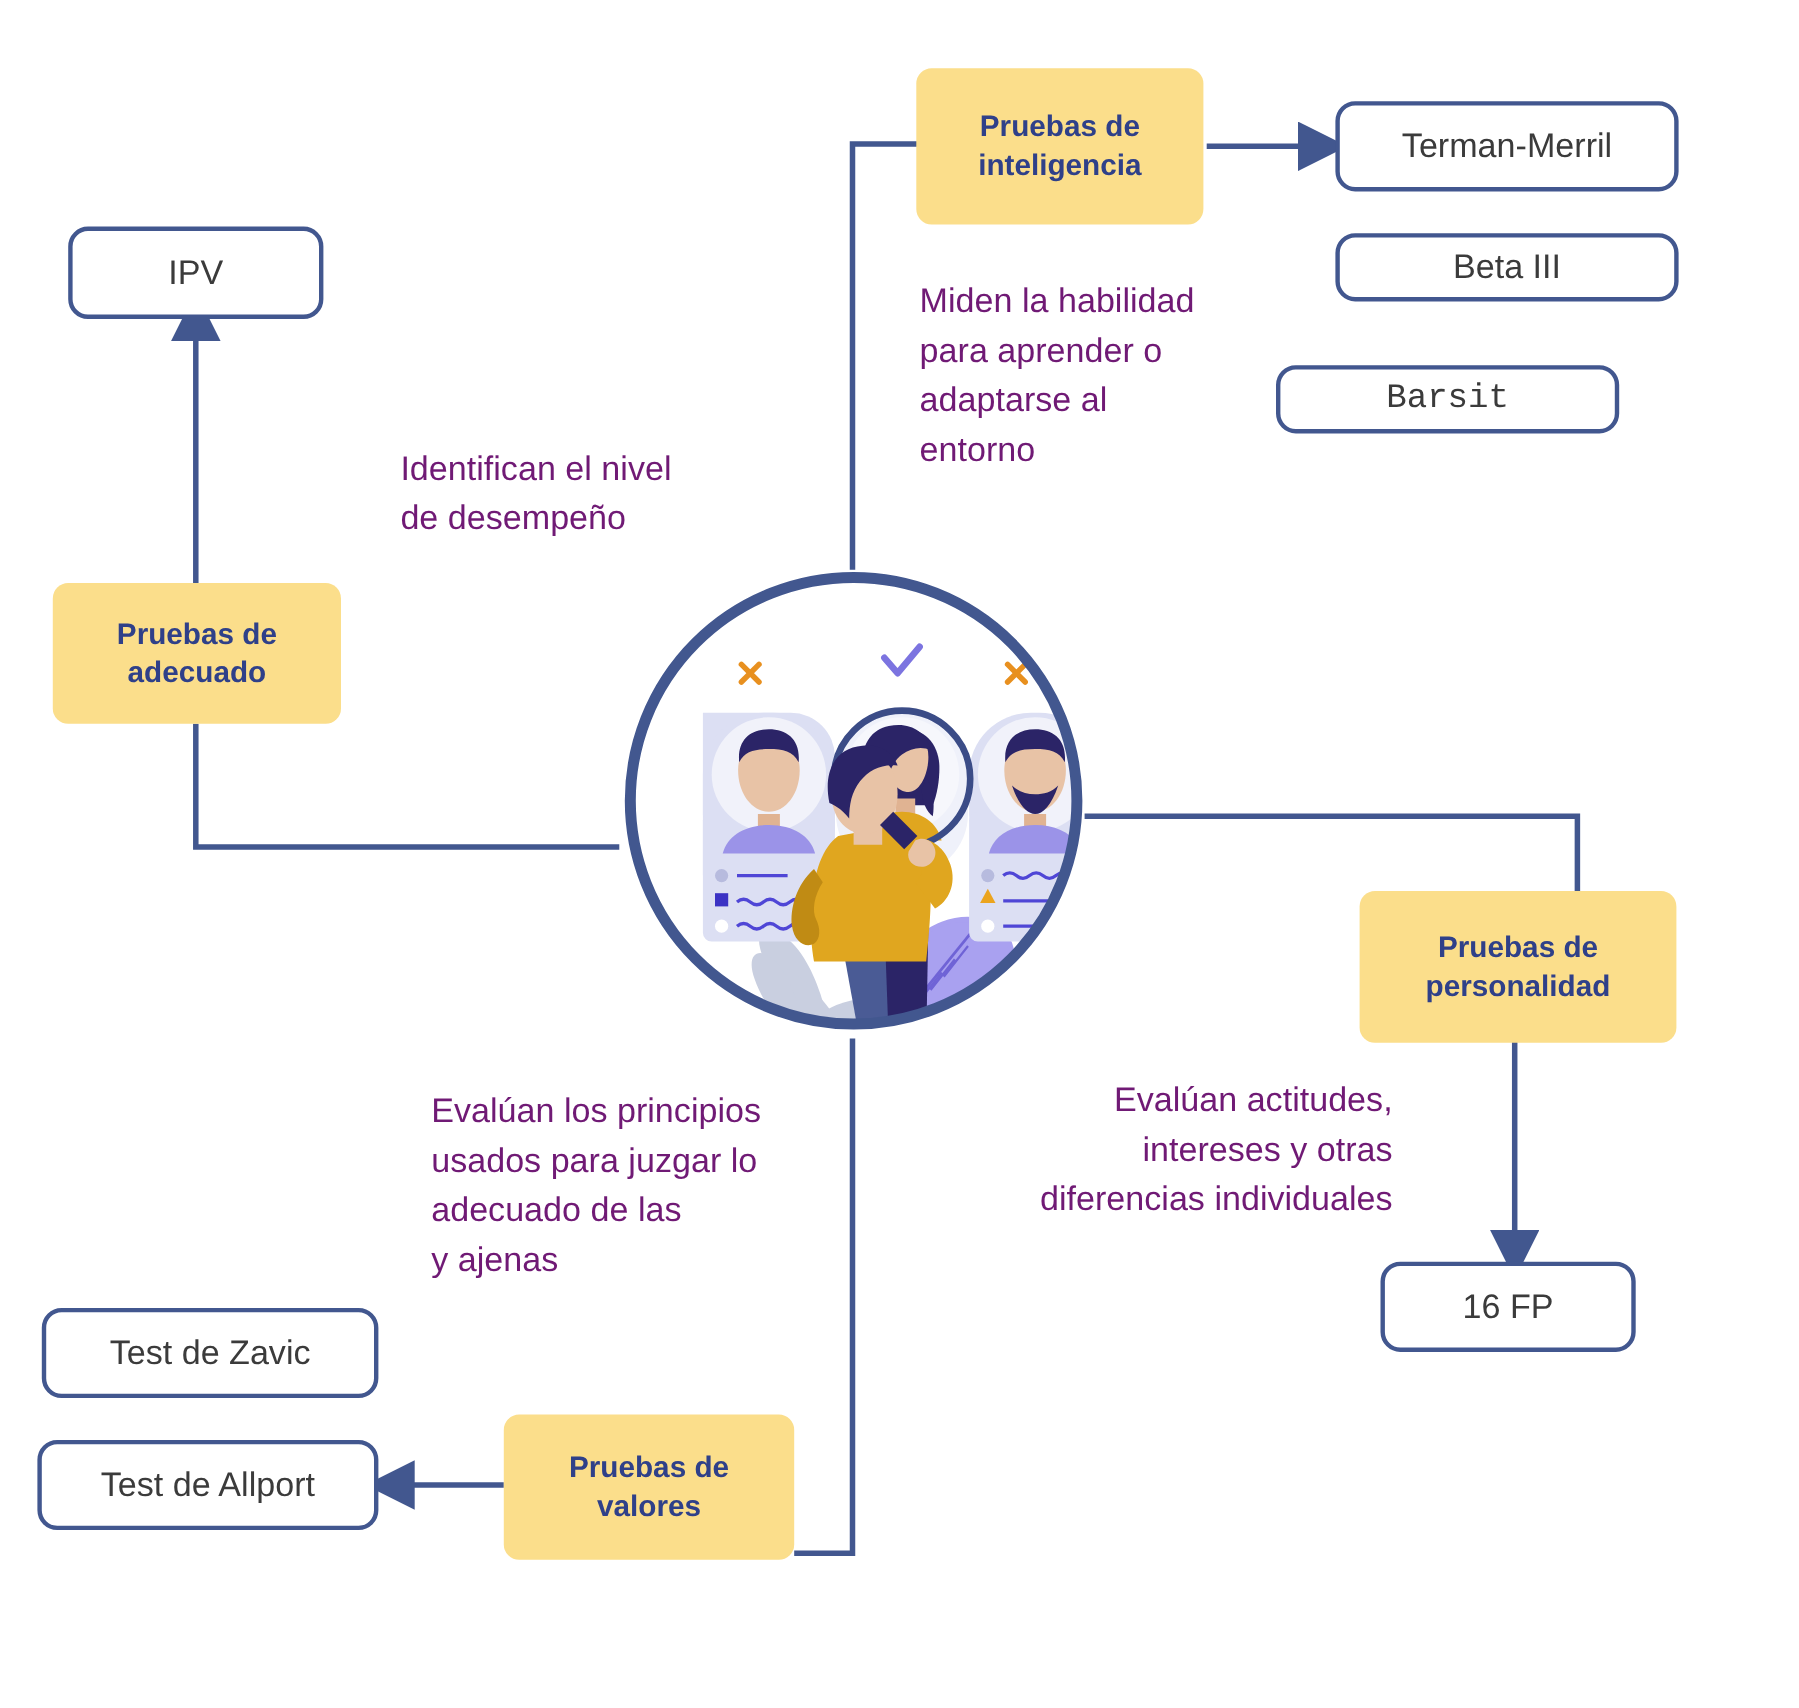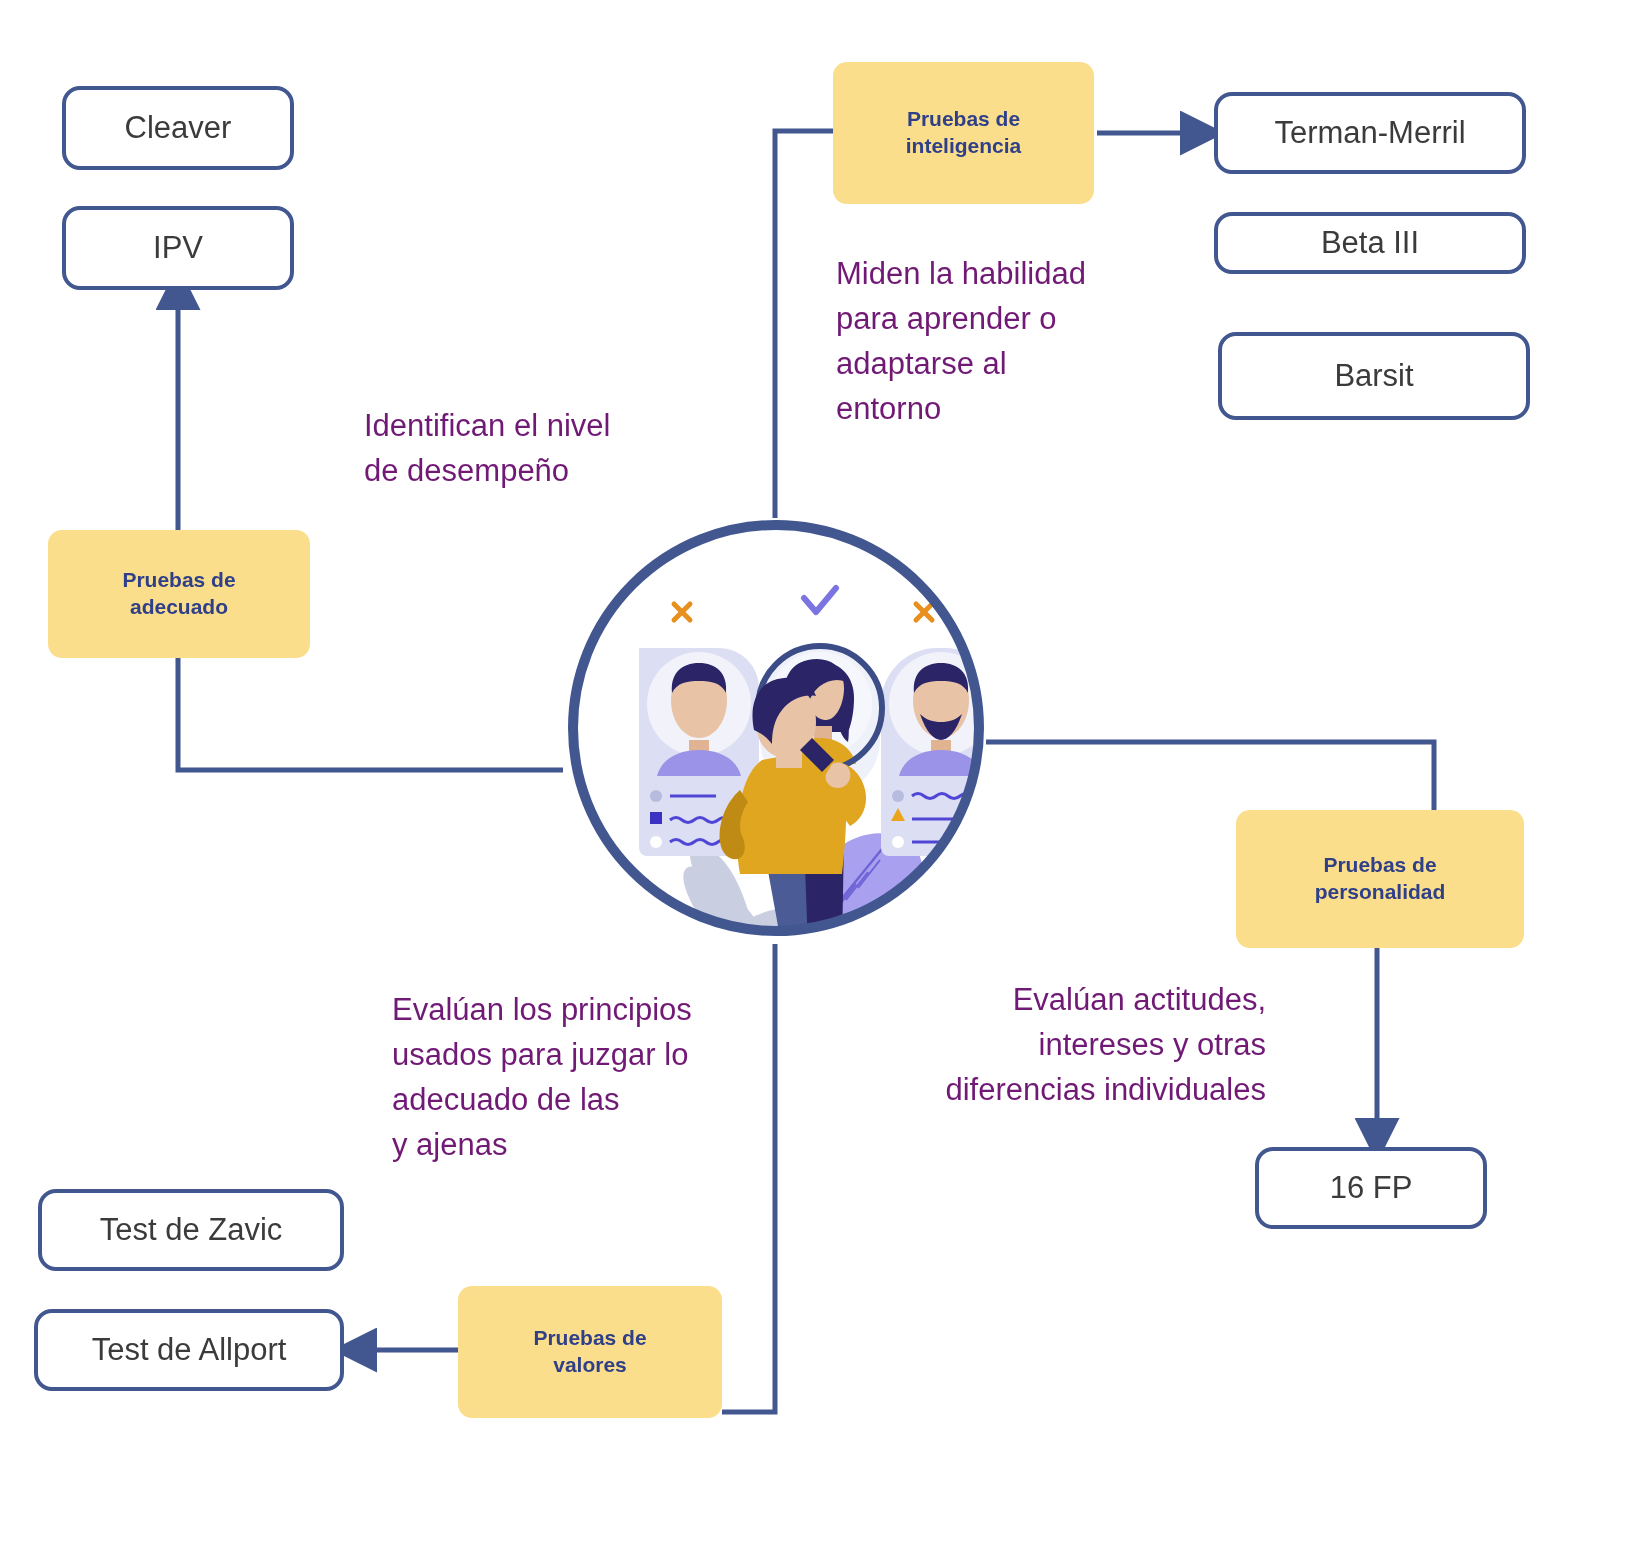--- a/index.html
+++ b/index.html
@@ -33,21 +33,21 @@
     background: #ffffff;
     color: #3B3B3B;
     font-size: 31px;
     font-weight: 400;
   }
   
   .box-yellow {
     background: #FBDE8B;
     border-radius: 14px;
     color: #2F4089;
-    font-size: 21px;
+    font-size: 27px;
     font-weight: 700;
   }
   .caption {
     position: absolute;
     color: #701a75;
     font-size: 31px;
     font-weight: 400;
     line-height: 1.45;
     text-align: left;
   }
@@ -205,23 +205,20 @@
         <path d="M232,178 c-20,0 -32,16 -32,36 c0,20 12,36 30,36 c16,0 30,-14 30,-36 c0,-20 -10,-36 -28,-36 z" fill="#E8C3A6"></path>
         <path d="M198,222 c-6,-30 6,-50 30,-52 c16,-2 28,6 32,18 c-14,-2 -26,4 -34,14 c-8,10 -10,22 -10,34 c-8,-10 -14,-12 -18,-14 z" fill="#2B2467"></path>
 
         <path d="M256,230 l22,22 l-12,12 l-22,-22 z" fill="#2B2467"></path>
       </g>
     </g>
 
     <circle cx="220" cy="220" r="203" fill="none" stroke="#42578F" stroke-width="10"></circle>
   </svg>
 
-  <div class="node box-outline" style="left:62px; top:86px; width:232px; height:84px;">
-    <span>Cleaver</span>
-  </div>
 
   <div class="node box-outline" style="left:62px; top:206px; width:232px; height:84px;">
     <span>IPV</span>
   </div>
 
   <div class="node box-yellow" style="left:48px; top:530px; width:262px; height:128px; flex-direction:column;">
     <span>Pruebas de</span>
     <span>adecuado</span>
   </div>
 
@@ -243,21 +240,21 @@
   </div>
 
   <div class="node box-outline" style="left:1214px; top:92px; width:312px; height:82px;">
     <span>Terman-Merril</span>
   </div>
 
   <div class="node box-outline" style="left:1214px; top:212px; width:312px; height:62px;">
     <span>Beta III</span>
   </div>
 
-  <div class="node box-outline" style="left:1218px; top:332px; width:312px; height:88px;">
+  <div class="node box-outline" style="left:1160px; top:332px; width:312px; height:62px;font-family:Liberation Mono, monospace;">
     <span>Barsit</span>
   </div>
 
   <div class="node box-yellow" style="left:1236px; top:810px; width:288px; height:138px; flex-direction:column;">
     <span>Pruebas de</span>
     <span>personalidad</span>
   </div>
 
   <div class="caption" style="left:906px; top:978px; width:360px;text-align:right;">
     <div>Evalúan actitudes,</div>

